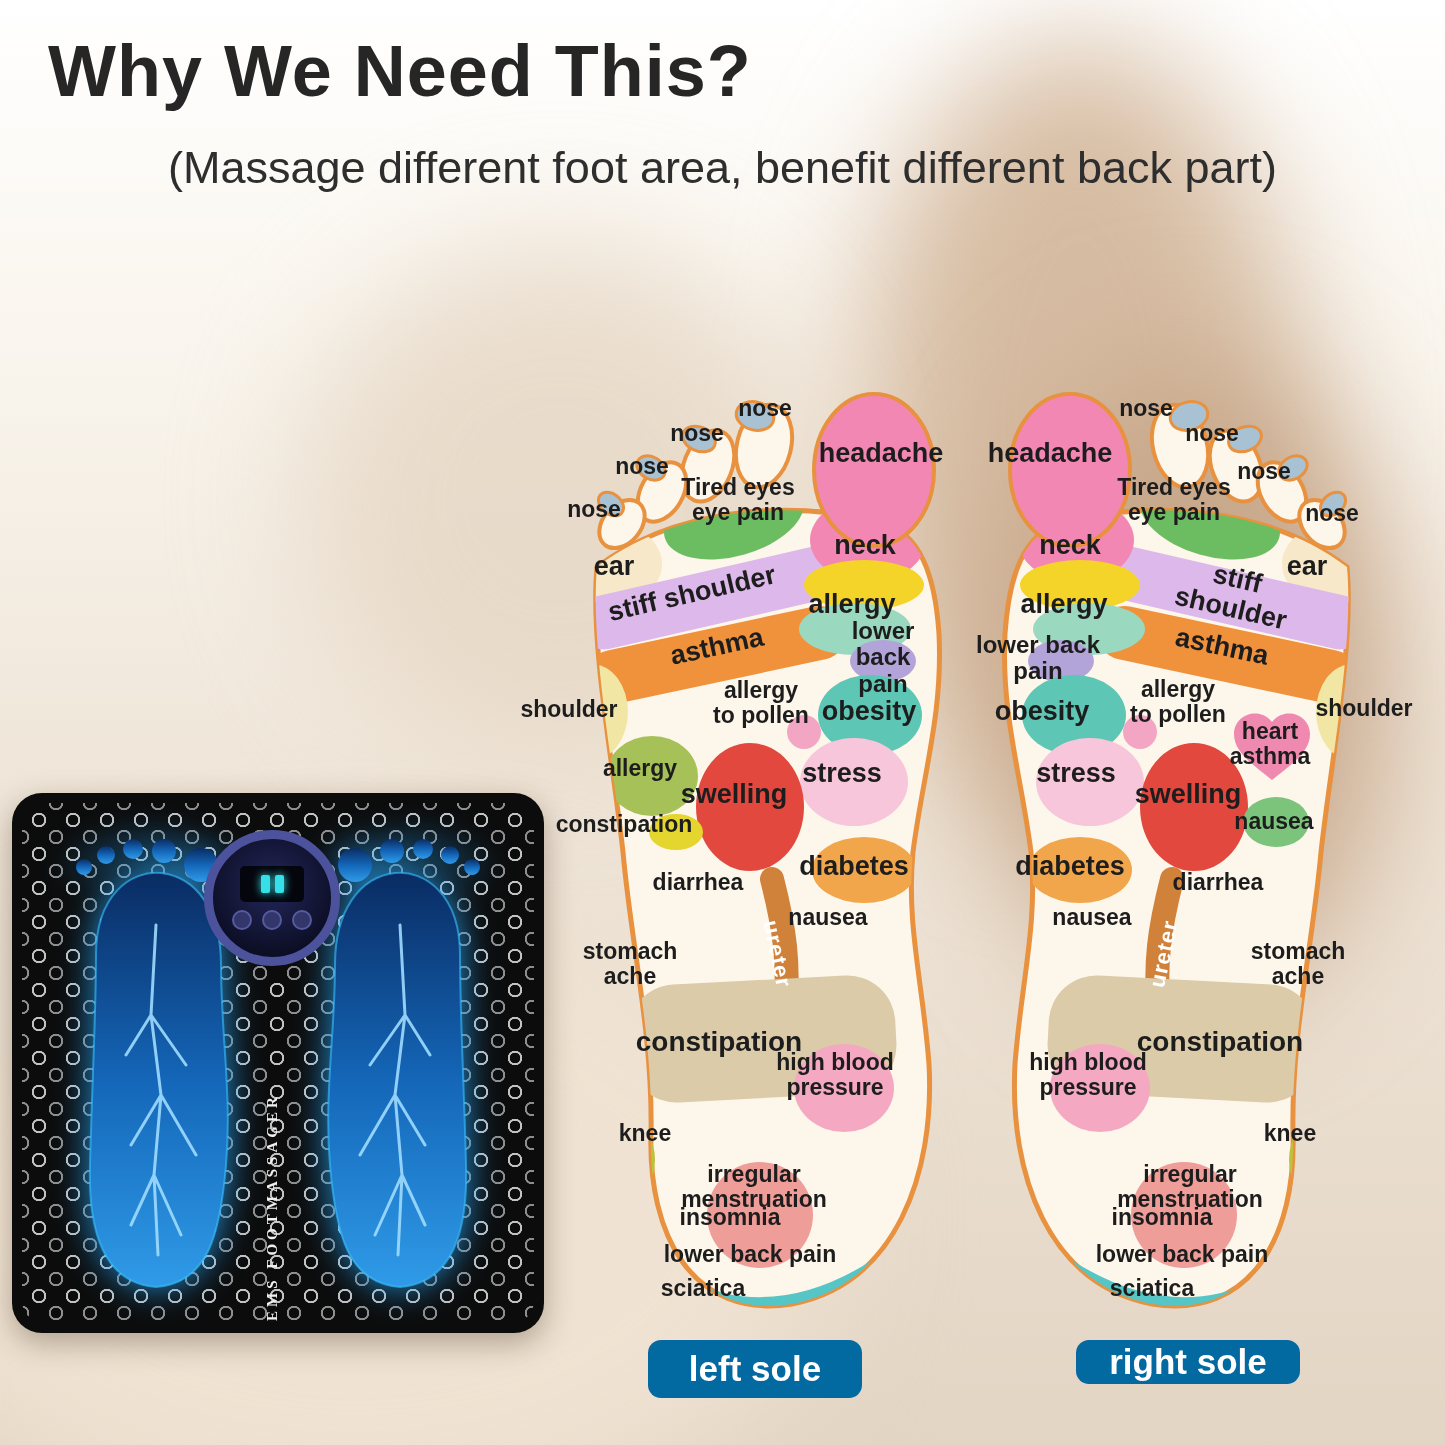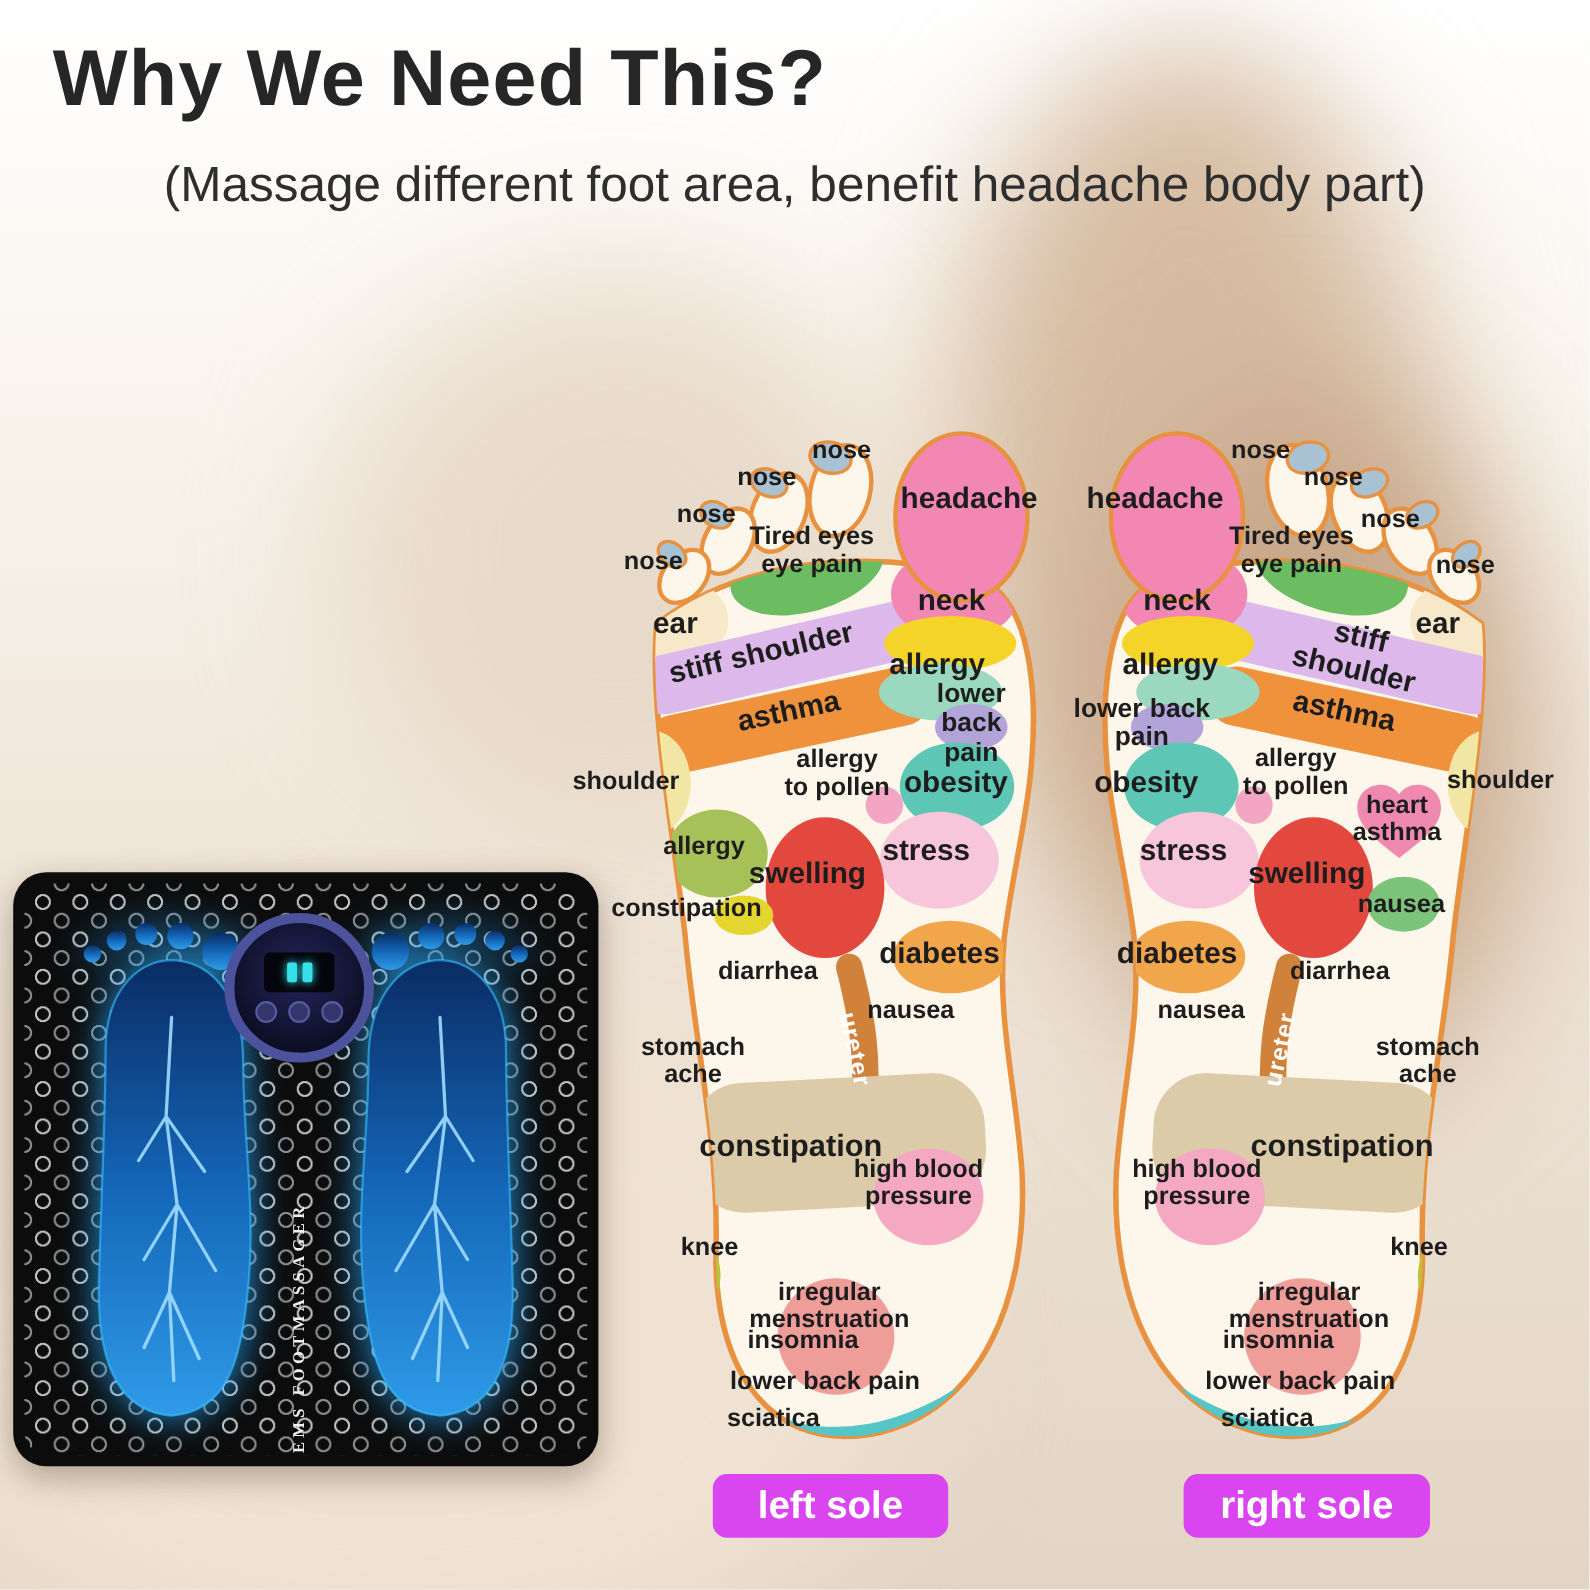--- a/index.html
+++ b/index.html
@@ -33,21 +33,21 @@
   .lbl.sm{font-size:24px;}
   .lbl.rotl{transform:translate(-50%,-50%) rotate(-13deg);}
   .lbl.rotl2{transform:translate(-50%,-50%) rotate(-12deg);}
   .lbl.rotr{transform:translate(-50%,-50%) rotate(13deg);}
   .lbl.rotr2{transform:translate(-50%,-50%) rotate(12deg);}
   .lbl.ureterl{color:#fff;transform:translate(-50%,-50%) rotate(78deg);font-size:22px;letter-spacing:1px;}
   .lbl.ureterr{color:#fff;transform:translate(-50%,-50%) rotate(-78deg);font-size:22px;letter-spacing:1px;}
 
   .sole-btn{
     position:absolute;display:flex;align-items:center;justify-content:center;
-    background:#d946ef;color:#fff;font-weight:700;font-size:35px;
+    background:#0369a1;color:#fff;font-weight:700;font-size:35px;
     border-radius:13px;z-index:6;
   }
 
   
   .pad-card{
     position:absolute;left:12px;top:793px;width:532px;height:540px;
     border-radius:30px;background:#0c0c0c;z-index:3;
     box-shadow:0 10px 30px rgba(60,40,20,.35);
     overflow:hidden;
   }
@@ -154,21 +154,21 @@
         <circle cx="128" cy="16" r="12" fill="url(#padFootGrad)"></circle>
         <circle cx="97" cy="14" r="10" fill="url(#padFootGrad)"></circle>
         <circle cx="70" cy="20" r="9" fill="url(#padFootGrad)"></circle>
         <circle cx="48" cy="32" r="8" fill="url(#padFootGrad)"></circle>
         <path d="M120 90 L115 180 L125 260 L118 340 L122 420 M115 180 L90 220 M115 180 L150 230 M125 260 L95 310 M125 260 L160 320 M118 340 L95 390 M118 340 L145 400" stroke="#9fdcff" stroke-width="3" fill="none" opacity="0.9" stroke-linecap="round"></path>
       </g>
     </defs>
   </svg>
 
   <div class="page-title">Why We Need This?</div>
-  <div class="page-subtitle">(Massage different foot area, benefit headache body part)</div>
+  <div class="page-subtitle">(Massage different foot area, benefit different back part)</div>
 
   <div class="foot" style="left:552px;top:382px;">
     <svg viewBox="0 0 420 960" width="420" height="960">
       <use href="#foot-common"></use>
       <use href="#foot-left-extras"></use>
     </svg>
     <span class="lbl" style="left:213px;top:27px">nose</span>
     <span class="lbl" style="left:145px;top:52px">nose</span>
     <span class="lbl" style="left:90px;top:85px">nose</span>
     <span class="lbl" style="left:42px;top:128px">nose</span>
@@ -248,21 +248,21 @@
 pressure</span>
     <span class="lbl" style="left:318px;top:752px">knee</span>
     <span class="lbl" style="left:218px;top:805px">irregular
 menstruation</span>
     <span class="lbl" style="left:190px;top:836px">insomnia</span>
     <span class="lbl" style="left:210px;top:873px">lower back pain</span>
     <span class="lbl" style="left:180px;top:907px">sciatica</span>
   </div>
 
   <div class="sole-btn" style="left:648px;top:1340px;width:214px;height:58px">left sole</div>
-  <div class="sole-btn" style="left:1076px;top:1340px;width:224px;height:58px">right sole</div>
+  <div class="sole-btn" style="left:1076px;top:1340px;width:224px;height:44px">right sole</div>
 
   <div class="pad-card">
     <svg class="pad-feet" viewBox="0 0 520 528">
       <use href="#pad-foot" transform="translate(18,36)"></use>
       <use href="#pad-foot" transform="translate(502,36) scale(-1,1)"></use>
     </svg>
     <div class="pad-controller">
       <div class="pad-display">
           <i></i>
           <i></i>

